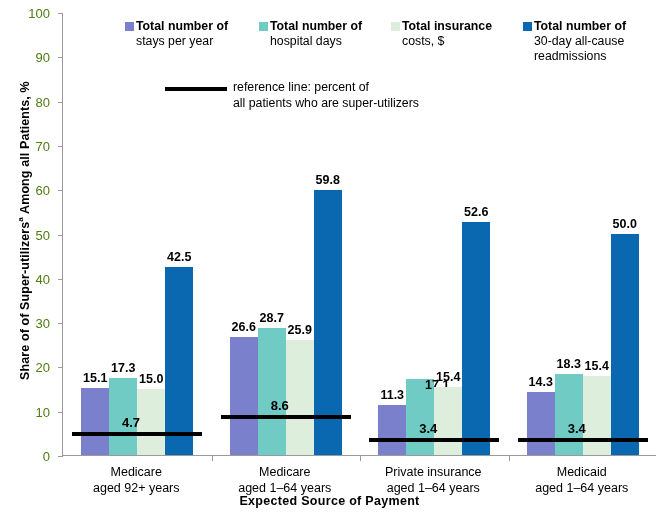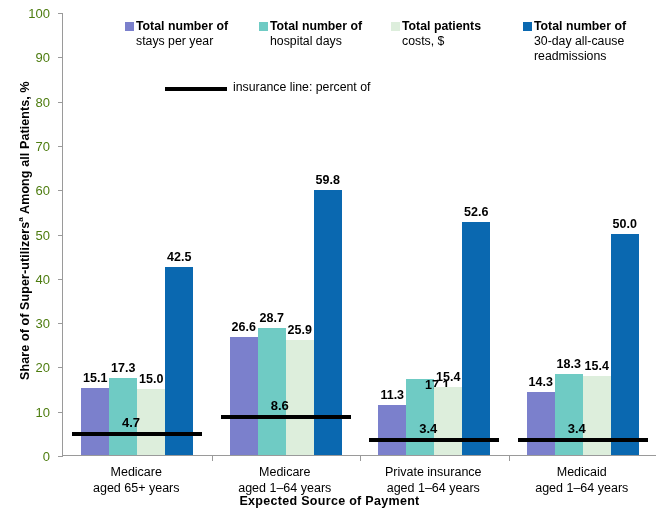--- a/index.html
+++ b/index.html
@@ -250,45 +250,46 @@
       <div class="bar-value" style="left: 533.75px; top: 345.703px;">15.4</div>
       <div class="bar" title="Total number of 30-day all-cause readmissions — 50.0" style="left: 547.75px; width: 28px; height: 221.5px; background: rgb(10, 104, 176);"></div>
       <div class="bar-value" style="left: 561.75px; top: 203.5px;">50.0</div>
       <div class="ref-line" style="left: 454.75px; width: 130px; bottom: 13.062px; background: rgb(0, 0, 0);"></div>
       <div class="ref-value" style="left: 513.75px; top: 407.938px;">3.4</div>
     </div>
 
   <div id="x-catlabels">
       <div class="x-catlabel" style="left: 136.25px; top: 464px;">
         <div>Medicare</div>
-        <div>aged 65+ years</div>
+        <div>aged 92+ years</div>
       </div>
       <div class="x-catlabel" style="left: 284.75px; top: 464px;">
         <div>Medicare</div>
         <div>aged 1–64 years</div>
       </div>
       <div class="x-catlabel" style="left: 433.25px; top: 464px;">
         <div>Private insurance</div>
         <div>aged 1–64 years</div>
       </div>
       <div class="x-catlabel" style="left: 581.75px; top: 464px;">
         <div>Medicaid</div>
         <div>aged 1–64 years</div>
       </div>
     </div>
 
   <div class="x-axis-title" style="top:494px;">Expected Source of Payment</div>
 
   <div id="legend">
       <div class="legend-item legend-lines" style="left: 0px;"><span class="legend-swatch" style="background: rgb(123, 128, 204);"></span><span class="legend-text">Total number of</span><div style="text-indent: 0px; padding-left: 0px;">stays per year</div></div>
       <div class="legend-item legend-lines" style="left: 134px;"><span class="legend-swatch" style="background: rgb(111, 203, 196);"></span><span class="legend-text">Total number of</span><div style="text-indent: 0px; padding-left: 0px;">hospital days</div></div>
-      <div class="legend-item legend-lines" style="left: 266px;"><span class="legend-swatch" style="background: rgb(221, 238, 220);"></span><span class="legend-text">Total patients</span><div style="text-indent: 0px; padding-left: 0px;">costs, $</div></div>
+      <div class="legend-item legend-lines" style="left: 266px;"><span class="legend-swatch" style="background: rgb(221, 238, 220);"></span><span class="legend-text">Total insurance</span><div style="text-indent: 0px; padding-left: 0px;">costs, $</div></div>
       <div class="legend-item legend-lines" style="left: 398px;"><span class="legend-swatch" style="background: rgb(10, 104, 176);"></span><span class="legend-text">Total number of</span><div style="text-indent: 0px; padding-left: 0px;">30-day all-cause</div><div style="text-indent: 0px; padding-left: 0px;">readmissions</div></div>
     </div>
 
   <div id="legend-ref">
     <div class="refline-swatch"></div>
     <div class="refline-text">
-        <div>insurance line:  percent of</div>
+        <div>reference line:  percent of</div>
+        <div>all patients who are super-utilizers</div>
       </div>
   </div>
 
 </div>
 
 </body></html>

